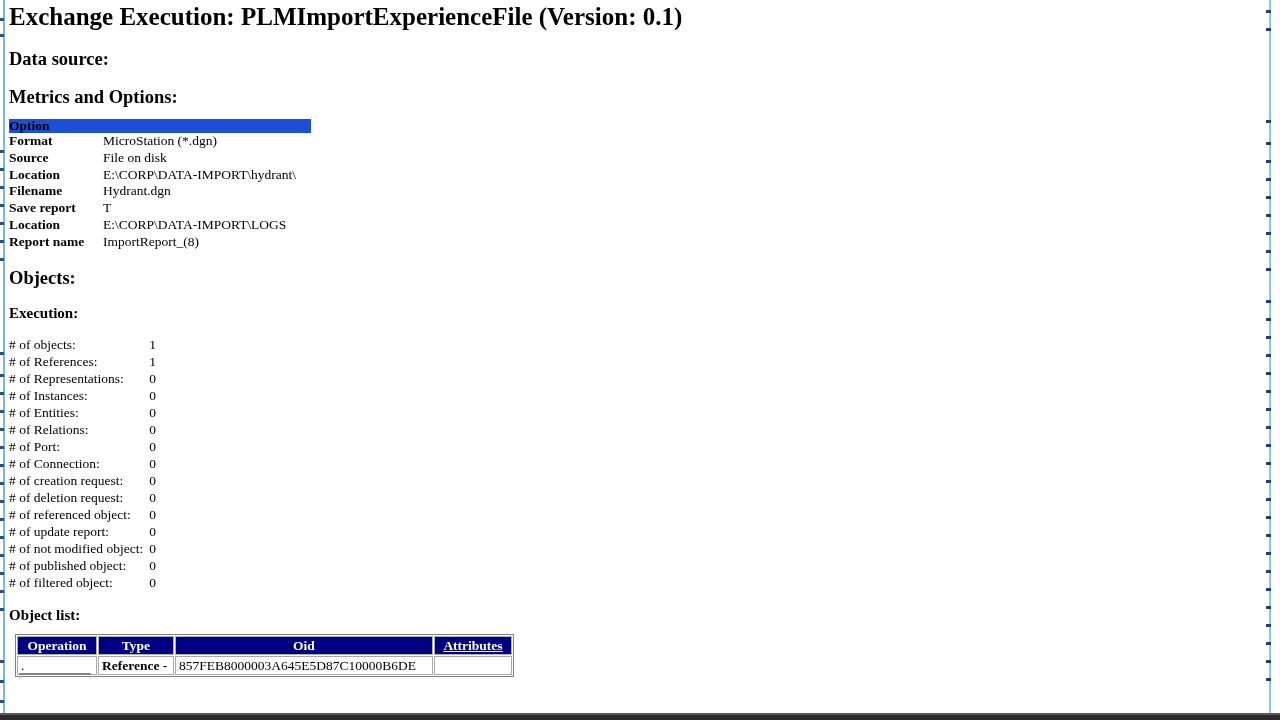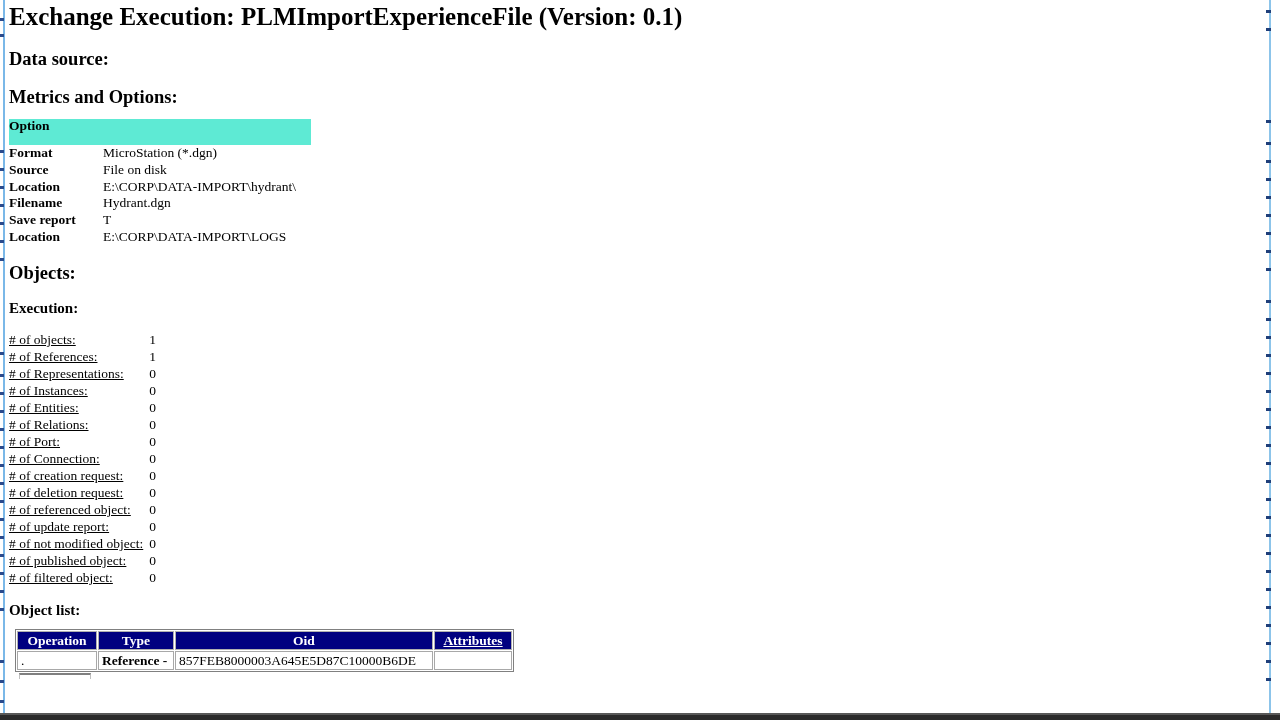--- a/index.html
+++ b/index.html
@@ -135,43 +135,42 @@
     line-height: 16.8px;
     vertical-align: top;
     white-space: nowrap;
   }
   table.opt-table td.k {
     font-weight: bold;
     padding-right: 10px;
     width: 84px;
   }
   table.opt-table tr.hdr td {
-    background: #5eead4;
+    background: #1d4ed8;
     font-weight: bold;
     color: #000000;
-    height: 26px;
+    height: 14px;
     line-height: 14px;
   }
   table.opt-table tr.hdr td.k { width: 84px; }
   table.opt-table tr.hdr td.v { width: 208px; }
 
   
   table.stats {
     margin: 14px 0 0 2px;
     border-collapse: collapse;
     font-size: 13.5px;
   }
   table.stats td {
     line-height: 17px;
     padding: 0;
     vertical-align: baseline;
     white-space: nowrap;
   }
   table.stats td.lbl {
-    text-decoration: underline;
     padding-right: 6px;
   }
   table.stats td.num {
     width: 44px;
     padding-left: 0px;
     text-align: left;
   }
 
   
   table.objlist {
@@ -328,20 +327,24 @@
         <td class="v">Hydrant.dgn</td>
       </tr>
       <tr>
         <td class="k">Save report</td>
         <td class="v">T</td>
       </tr>
       <tr>
         <td class="k">Location</td>
         <td class="v">E:\CORP\DATA-IMPORT\LOGS</td>
       </tr>
+      <tr>
+        <td class="k">Report name</td>
+        <td class="v">ImportReport_(8)</td>
+      </tr>
     </tbody>
   </table>
 
   <h2 class="sec-head">Objects:</h2>
 
   <h3 class="sub-head">Execution:</h3>
 
   <table class="stats">
     <tbody>
       <tr>

